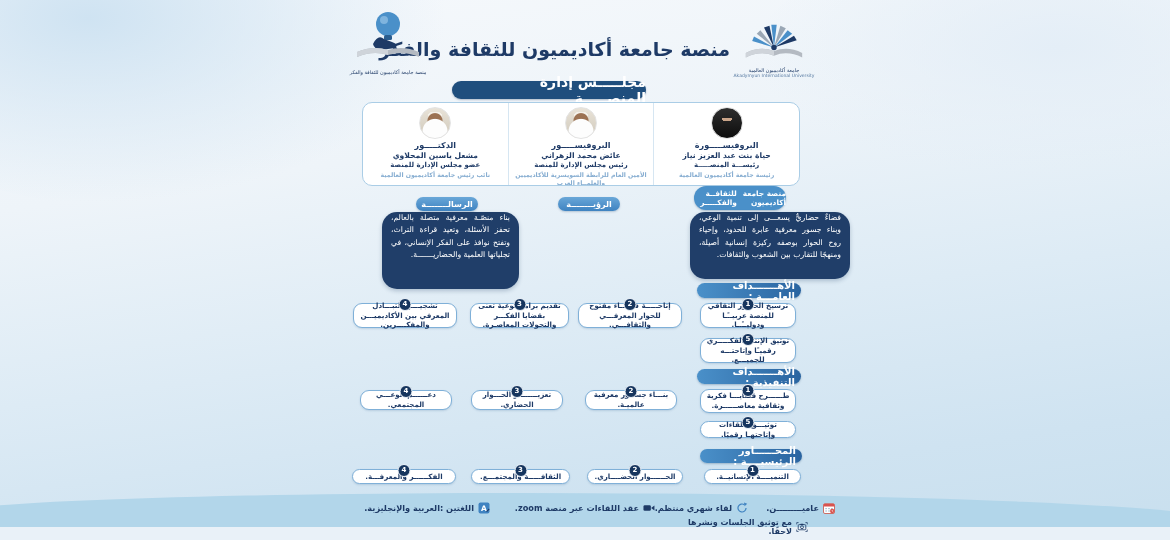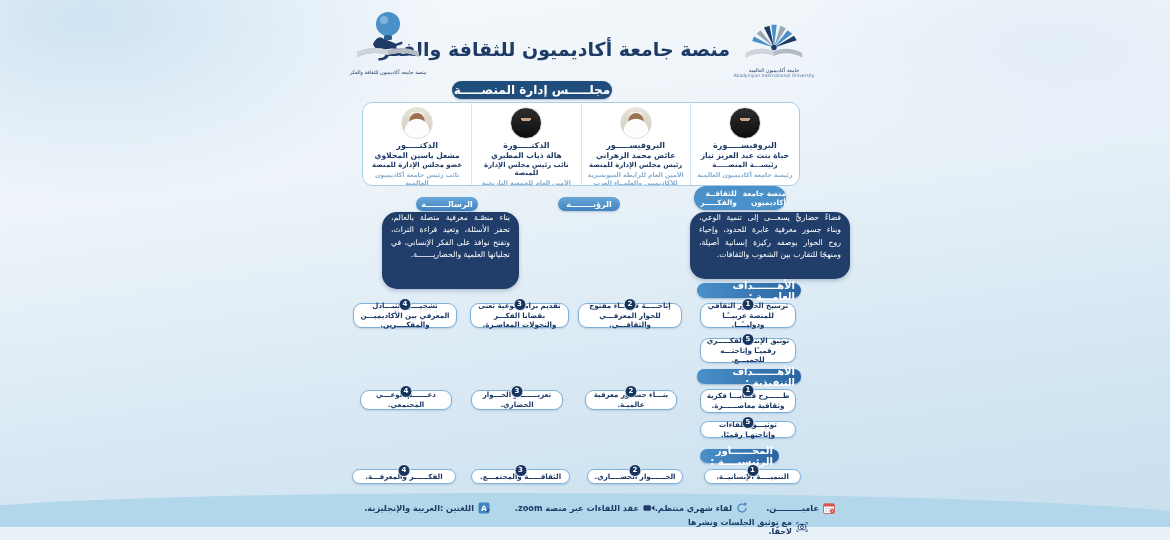--- a/index.html
+++ b/index.html
@@ -12,22 +12,22 @@
   .corner-wave2{position:absolute;top:-60px;right:-140px;width:560px;height:240px;border-radius:50%;
     background:radial-gradient(ellipse at 55% 45%,#e4eef7 0%,rgba(228,238,247,0) 70%);}
   .wave-band{position:absolute;left:-60px;right:-60px;top:493px;height:40px;background:#b2d6ea;
     border-radius:45% 55% 0 0 / 22px 30px 0 0;}
   .bottom-strip{position:absolute;left:0;right:0;top:527px;height:13px;background:#e9f1f8;}
 
   
   .page-title{position:absolute;left:462px;top:38px;width:268px;height:26px;color:#1e3a66;
     font-size:19px;font-weight:bold;text-align:center;white-space:nowrap;}
   .banner-pill{position:absolute;left:452px;top:81px;width:160px;height:18px;background:#1f4e7d;
-    border-radius:9px;color:#fff;font-size:12px;font-weight:bold;display:flex;align-items:center;justify-content:center;
-    box-shadow:0 1px 2px rgba(20,50,90,.3);}
+    border-radius:9px;color:#fff;font-size:14px;font-weight:bold;display:flex;align-items:center;justify-content:center;
+    box-shadow:0 1px 2px rgba(20,50,90,.3);padding-left:34px;}
   .logo-box{position:absolute;text-align:center;color:#1e3a66;}
   .logo-caption{font-size:5px;color:#1e3a66;line-height:1.2;margin-top:1px;}
   .logo-caption-en{font-size:4.5px;color:#5a7ca3;line-height:1.2;}
 
   
   .cards{position:absolute;left:362px;top:102px;width:438px;height:84px;background:#fff;
     border:1.5px solid #aacde6;border-radius:10px;display:flex;box-sizing:border-box;overflow:hidden;}
   .card{flex:1;border-left:1px solid #d6e6f2;padding:4px 3px 2px;text-align:center;}
   .card:last-child{border-left:none;}
   .avatar{width:32px;height:32px;border-radius:50%;margin:0 auto 2px;border:1px solid #e3e3e3;box-sizing:border-box;}
@@ -130,27 +130,20 @@
       <div class="t4">رئيسة جامعة أكاديميون العالمية</div>
     </div>
     <div class="card">
       <div class="avatar av-man"></div>
       <div class="t1">البروفيســـــور</div>
       <div class="t2">عائض محمد الزهراني</div>
       <div class="t3">رئيس مجلس الإدارة للمنصة</div>
       <div class="t4">الأمين العام للرابطة السويسرية للأكاديميين والعلمــاء العرب</div>
     </div>
     <div class="card">
-      <div class="avatar av-woman"></div>
-      <div class="t1">الدكتـــــورة</div>
-      <div class="t2">هالة ذياب المطيري</div>
-      <div class="t3">نائب رئيس مجلس الإدارة للمنصة</div>
-      <div class="t4">الأمين العام للجمعية التاريخية السعودية</div>
-    </div>
-    <div class="card">
       <div class="avatar av-man"></div>
       <div class="t1">الدكتـــــور</div>
       <div class="t2">مشعل ياسين المحلاوي</div>
       <div class="t3">عضو مجلس الإدارة للمنصة</div>
       <div class="t4">نائب رئيس جامعة أكاديميون العالمية</div>
     </div>
   </div>
 
   <div class="about-badge">
     <span>منصة جامعة أكاديميون</span>
@@ -178,21 +171,21 @@
   </div>
   <div class="gb" style="left:353px;top:303px;width:104px;height:25px;">
     <span class="num">4</span>
     <span>تشجيــــع التبـــادل المعرفي بين الأكاديميـــن والمفكــــرين.</span>
   </div>
   <div class="gb" style="left:700px;top:338px;width:96px;height:25px;">
     <span class="num">5</span>
     <span>توثيق الإنتاج الفكـــــري رقميـًا وإتاحتـــه للجميـــع.</span>
   </div>
 
-  <div class="sp" style="left:697px;top:369px;width:104px;height:15px;border-radius:7px;">الأهـــــــداف التنفيذية :</div>
+  <div class="sp" style="left:697px;top:369px;width:104px;height:15px;">الأهـــــــداف التنفيذية :</div>
   <div class="gb" style="left:700px;top:389px;width:96px;height:24px;">
     <span class="num">1</span>
     <span>طــــــرح قضايـــا فكرية وثقافية معاصــــــرة.</span>
   </div>
   <div class="gb" style="left:585px;top:390px;width:92px;height:20px;">
     <span class="num">2</span>
     <span>بنـــاء جســور معرفية عالميـة.</span>
   </div>
   <div class="gb" style="left:471px;top:390px;width:92px;height:20px;">
     <span class="num">3</span>
@@ -200,21 +193,21 @@
   </div>
   <div class="gb" style="left:360px;top:390px;width:92px;height:20px;">
     <span class="num">4</span>
     <span>دعــــــم الوعـــي المجتمعي.</span>
   </div>
   <div class="gb" style="left:700px;top:421px;width:96px;height:17px;">
     <span class="num">5</span>
     <span>توثيـــق اللقاءات وإتاحتهـا رقميًا.</span>
   </div>
 
-  <div class="sp" style="left:700px;top:449px;width:79px;height:14px;">المحــــــاور الرئيسيــــة :</div>
+  <div class="sp" style="left:700px;top:449px;width:102px;height:14px;">المحــــــاور الرئيسيــــة :</div>
   <div class="gb" style="left:704px;top:469px;width:97px;height:15px;border-radius:8px;">
     <span class="num">1</span>
     <span>التنميــــة الإنسانيــة.</span>
   </div>
   <div class="gb" style="left:587px;top:469px;width:96px;height:15px;border-radius:8px;">
     <span class="num">2</span>
     <span>الحــــــوار الحضــــاري.</span>
   </div>
   <div class="gb" style="left:471px;top:469px;width:99px;height:15px;border-radius:8px;">
     <span class="num">3</span>

